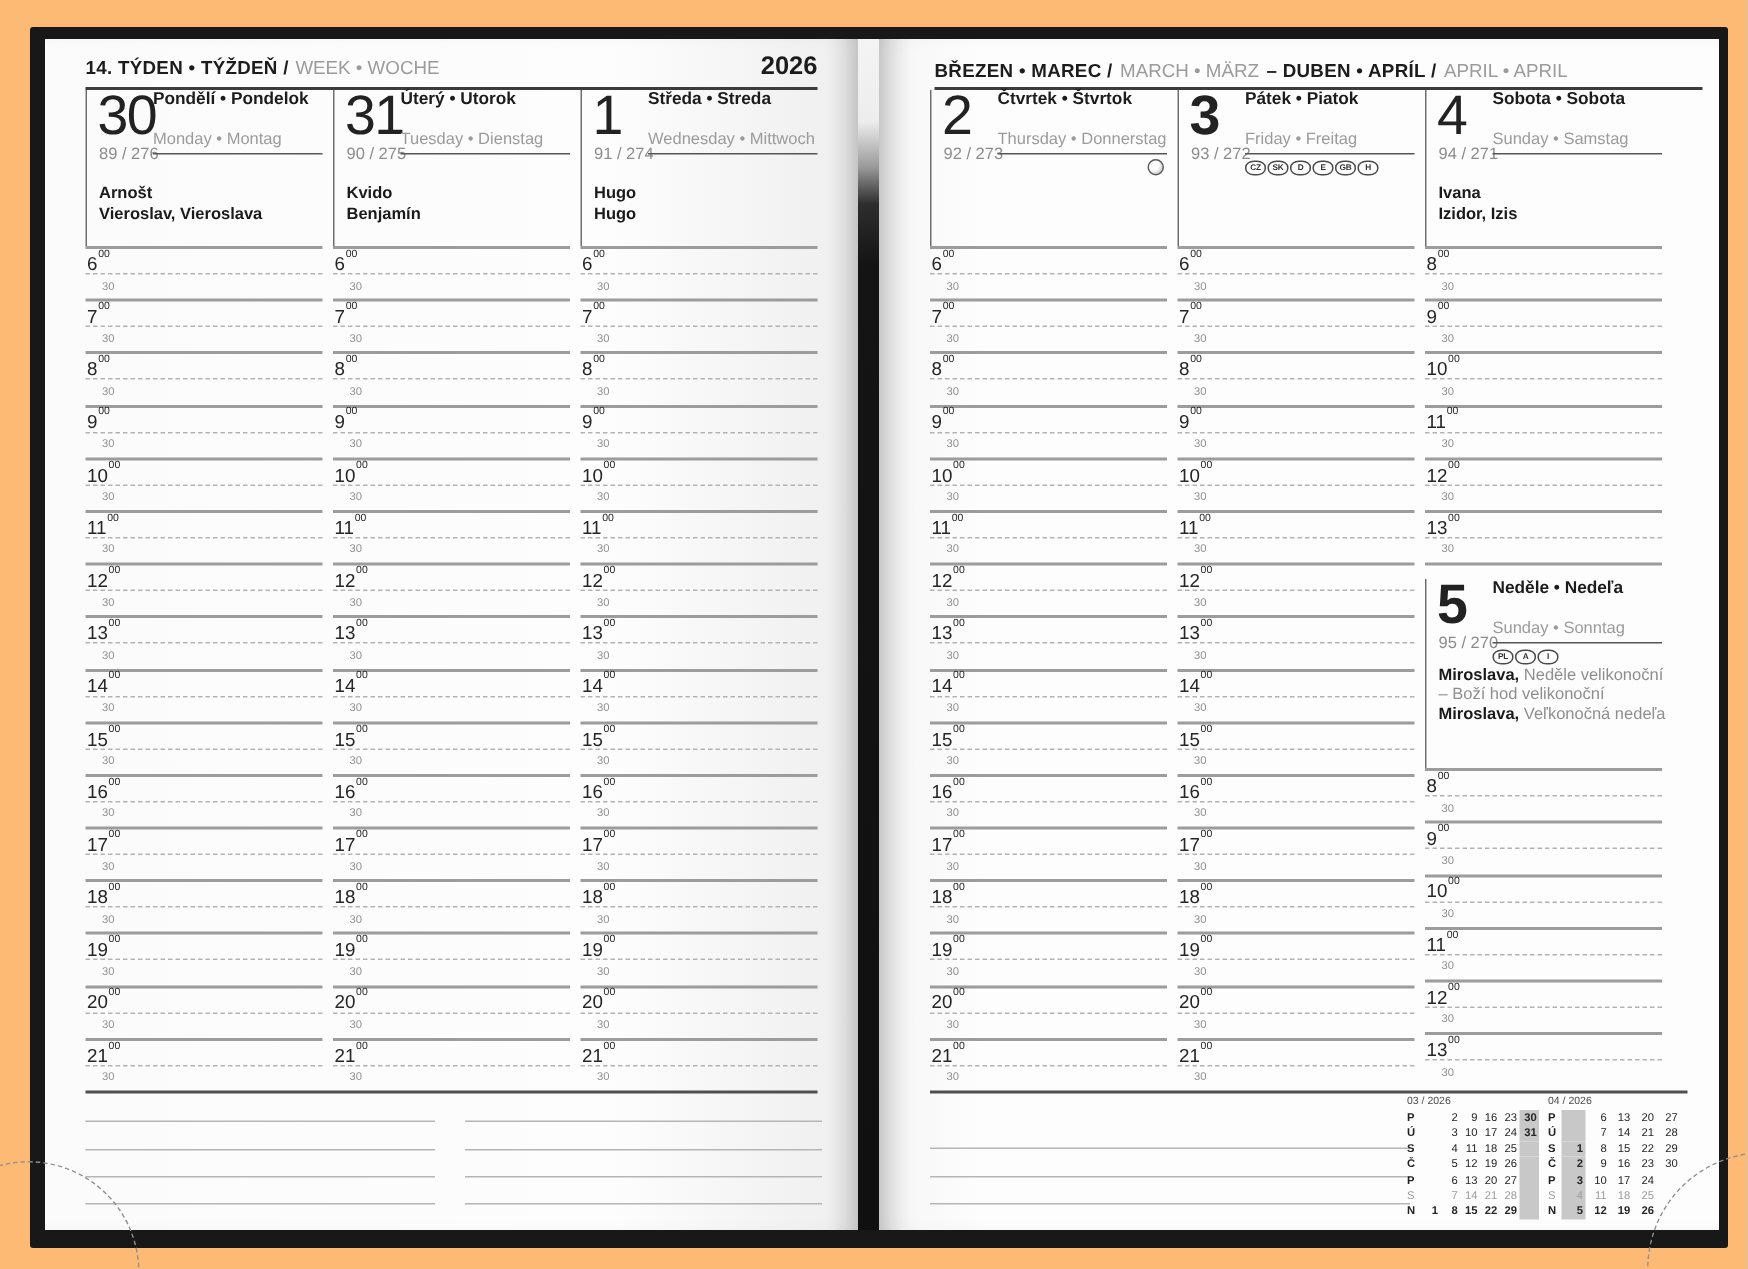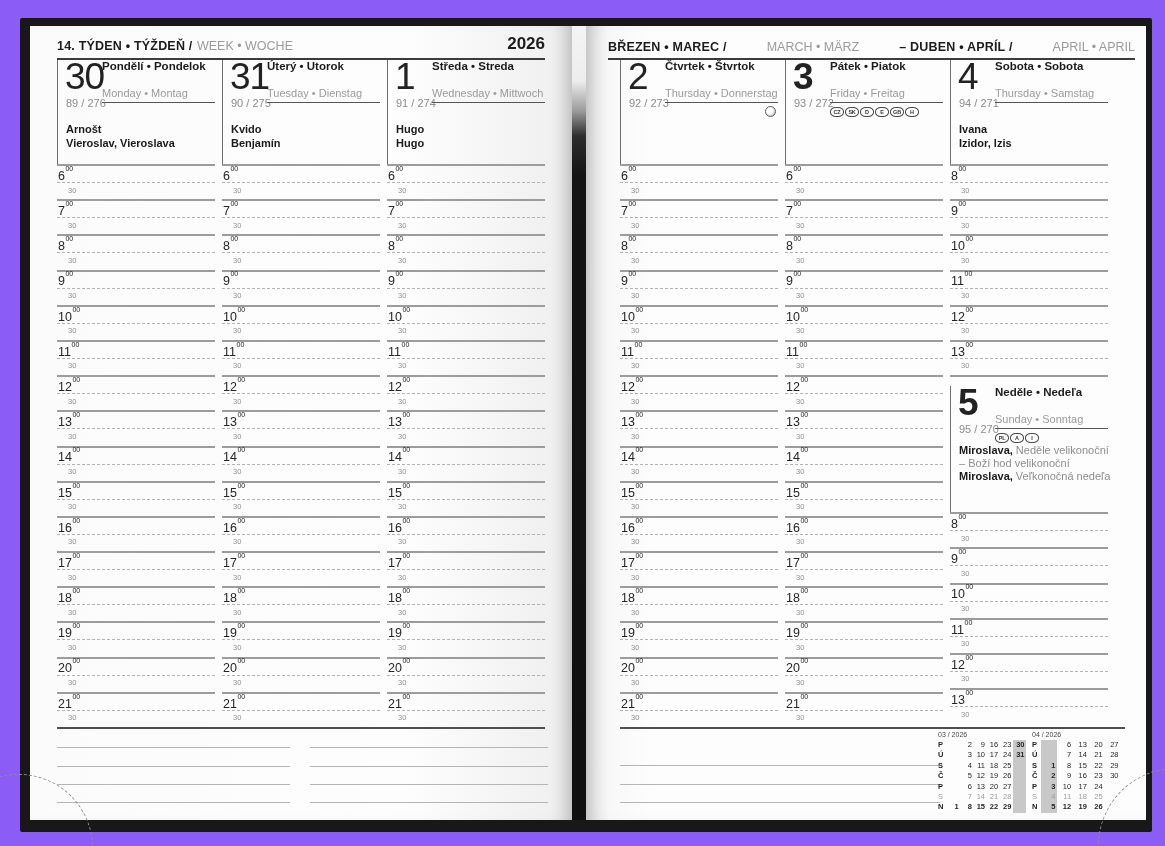--- a/index.html
+++ b/index.html
@@ -1,33 +1,33 @@
 <!DOCTYPE html>
 <html><head>
 <meta charset="utf-8">
 <style>
   html,body{margin:0;padding:0;background:#fff;width:1165px;height:846px;overflow:hidden;
     font-family:"Liberation Sans",sans-serif;-webkit-font-smoothing:antialiased;}
-  .canvas{position:relative;width:1165px;height:846px;background:#8b5cf6;overflow:hidden;}
+  .canvas{position:relative;width:1165px;height:846px;background:#fdba74;overflow:hidden;}
   .cover{position:absolute;left:20px;top:18px;width:1132px;height:814px;background:#181818;border-radius:2px;}
   .gutter{position:absolute;left:572px;top:26px;width:14px;height:794px;
     background:linear-gradient(180deg,#f4f4f4 0px,#ededed 55px,#9b9b9b 85px,#2e2e2e 110px,#141414 150px,#101010 100%);}
   .page{position:absolute;top:26px;height:794px;background:#fcfcfc;}
   .page-left{left:30px;width:542px;
     background:linear-gradient(90deg,#fbfbfb 0%,#fdfdfd 70%,#f0f0f0 96%,#e2e2e2 100%);
     box-shadow:inset -14px 0 18px -12px rgba(0,0,0,.22);}
   .page-right{left:586px;width:560px;
     background:linear-gradient(90deg,#e9e9e9 0%,#f8f8f8 4%,#fdfdfd 12%,#fdfdfd 100%);
     box-shadow:inset 16px 0 20px -14px rgba(0,0,0,.25);}
 
   
   .week-header{position:absolute;top:12px;border-bottom:2px solid #3c3c3c;display:flex;
     justify-content:space-between;align-items:flex-end;padding-bottom:4px;height:16px;}
   .page-left .week-header{left:27px;right:27px;}
-  .page-right .week-header{left:22px;right:11px;justify-content:space-between;gap:5px;}
+  .page-right .week-header{left:37px;right:11px;justify-content:flex-start;gap:5px;}
   .wh-main{font-size:12.5px;font-weight:bold;color:#1c1c1c;letter-spacing:.2px;white-space:nowrap;}
   .wh-sub{font-size:12.5px;color:#9b9b9b;white-space:nowrap;}
   .wh-year{font-size:17px;font-weight:bold;color:#1c1c1c;}
 
   
   .cols{position:absolute;top:34px;width:488px;height:672px;}
   .page-left .cols{left:27px;}
   .page-right .cols{left:34px;}
   .day-col{position:absolute;top:0;width:158px;}
   .day-head{position:relative;height:104px;border-left:1px solid #6e6e6e;padding-left:7px;box-sizing:border-box;}
@@ -707,21 +707,21 @@
             </div>
           </div>
   </div>
         <div class="day-col" style="left: 330px;">
     <div class="day-head">
       <div class="dh-number">4</div>
       <div class="dh-doy">94 / 271</div>
       <div class="dh-right">
         <div class="dh-names">
           <div class="dh-local">Sobota • Sobota</div>
-          <div class="dh-intl">Thursday • Samstag</div>
+          <div class="dh-intl">Sunday • Samstag</div>
         </div>
         <div class="dh-extras"></div>
       </div>
       <div class="entries">
               <div class="entry"><span class="b">Ivana</span></div>
               <div class="entry"><span class="b">Izidor, Izis</span></div>
             </div>
     </div>
     <div class="time-grid closed">
             <div class="hour-block">

